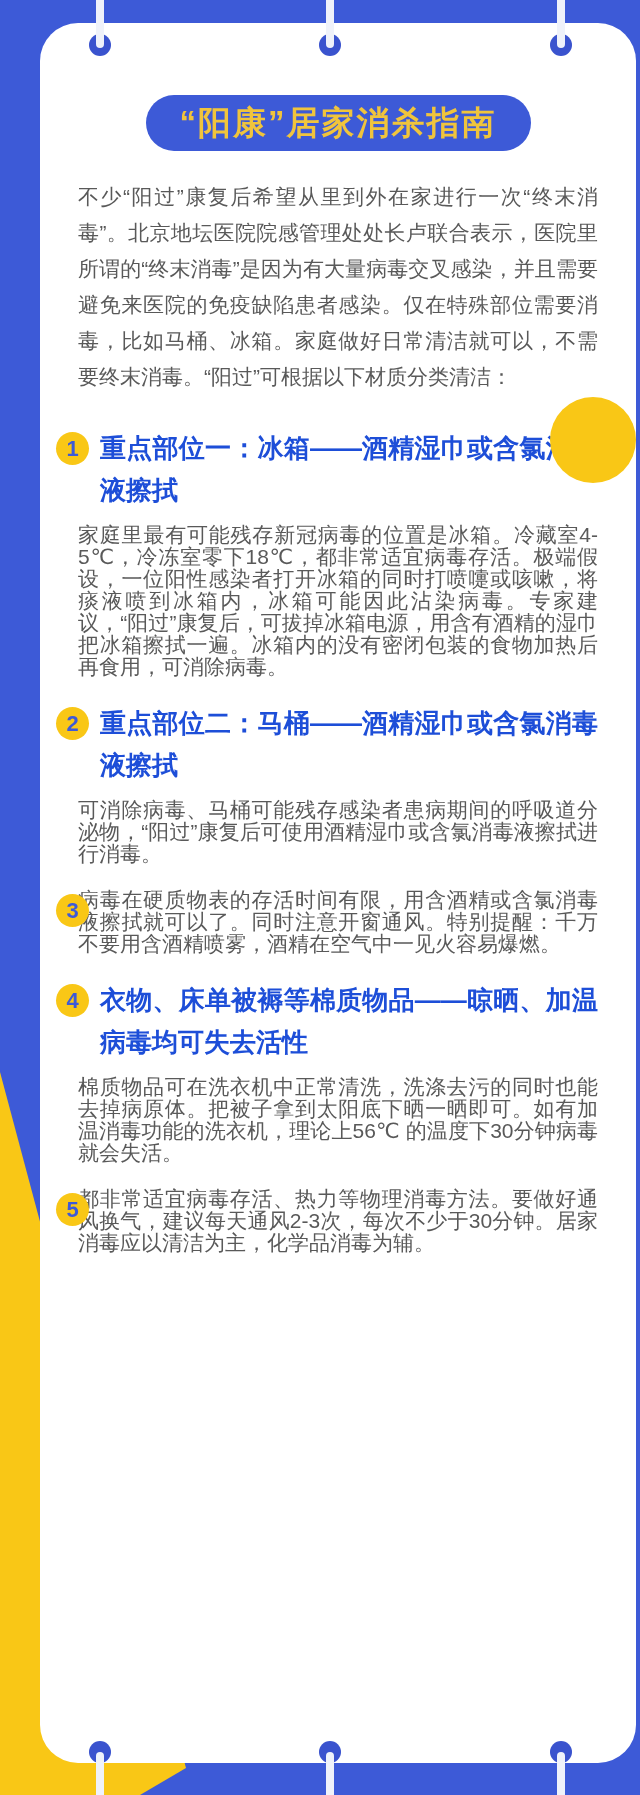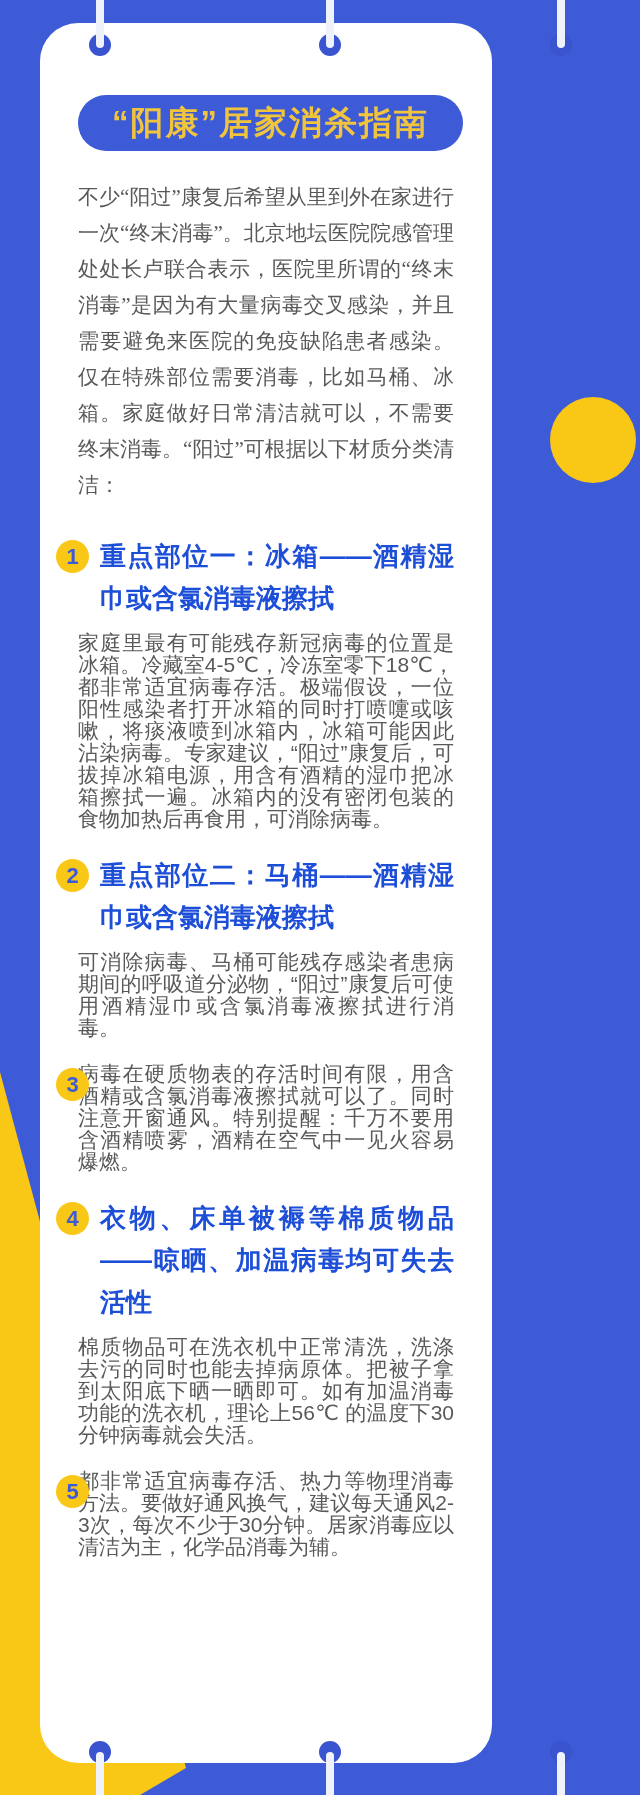--- a/index.html
+++ b/index.html
@@ -15,21 +15,21 @@
   
   .wedge{
     position:absolute;inset:0;
     background:#F9C716;
     clip-path:polygon(0px 1072px,186px 1768px,140px 1795px,0px 1795px);
     z-index:1;
   }
   
   .card{
     position:absolute;
-    left:40px;top:23px;width:452px;height:1740px;
+    left:40px;top:23px;width:596px;height:1740px;
     background:#ffffff;border-radius:38px;
     box-sizing:border-box;
     padding:0 38px;
     z-index:2;
   }
   
   .banner{
     margin:72px auto 0 auto;
     width:fit-content;
     background:#3D5AD7;
@@ -39,21 +39,20 @@
   }
   .banner span{
     color:#F0C43C;
     font-size:33px;font-weight:bold;letter-spacing:2px;
     white-space:nowrap;
   }
   .intro{
     margin:28px 0 0 0;
     font-size:21px;line-height:36px;color:#595959;
     text-align:justify;
-    font-family:Liberation Serif, serif;
   }
   .section{position:relative;margin-top:24px;}
   .section.first{margin-top:32px;}
   .sec-heading{
     margin:16px 0 0 22px;
     font-size:26px;line-height:42px;font-weight:bold;color:#1d4ed8;
     text-align:justify;
   }
   .num-badge{
     position:absolute;left:-22px;top:5px;

